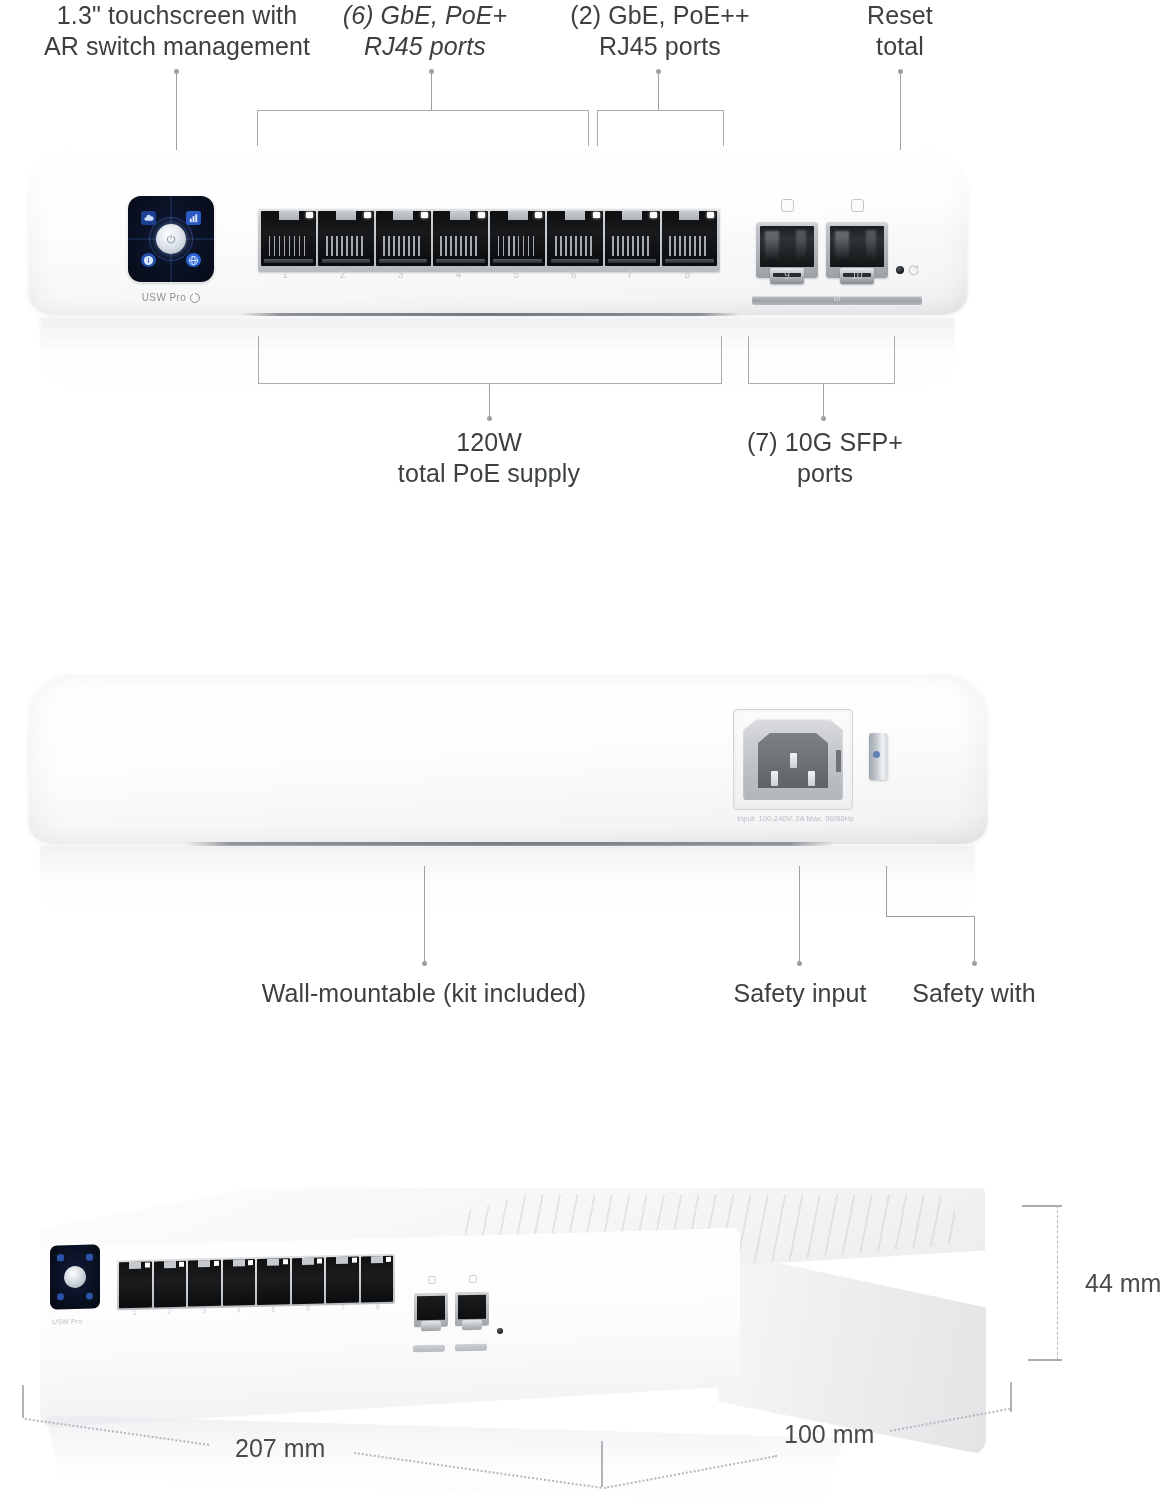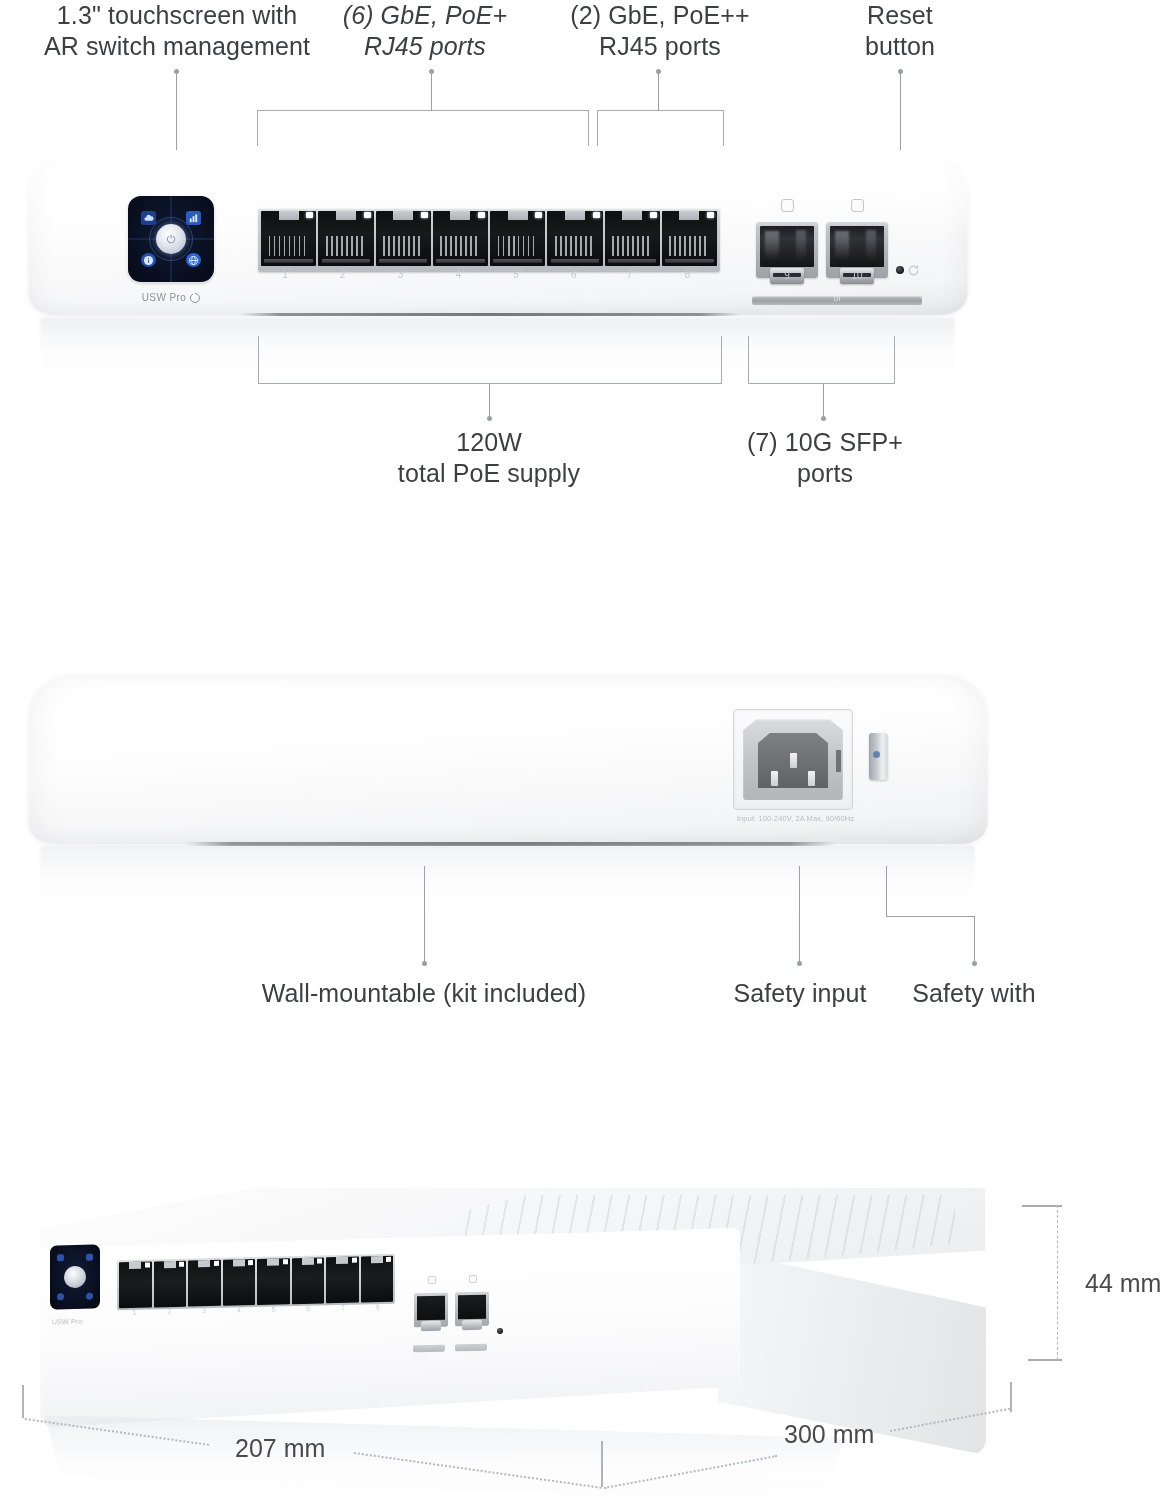--- a/index.html
+++ b/index.html
@@ -515,21 +515,21 @@
     <div class="callout" style="left:22px; top:0px; width:310px;">1.3" touchscreen with
 AR switch management</div>
 
     <div class="callout" style="left:295px; top:0px; width:260px;font-style:italic;">(6) GbE, PoE+
 RJ45 ports</div>
 
     <div class="callout" style="left:530px; top:0px; width:260px;">(2) GbE, PoE++
 RJ45 ports</div>
 
     <div class="callout" style="left:812px; top:0px; width:176px;">Reset
-button</div>
+total</div>
 
     <div class="lead-dot" style="left:174px; top:69px;"></div>
     <div class="lead-v" style="left:176px; top:72px; height:78px;"></div>
 
     <div class="lead-dot" style="left:429px; top:69px;"></div>
     <div class="lead-v" style="left:431px; top:72px; height:38px;"></div>
 
     <div class="lead-dot" style="left:656px; top:69px;"></div>
     <div class="lead-v" style="left:658px; top:72px; height:38px;"></div>
 
@@ -811,18 +811,18 @@
     <div class="dim-cap-h" style="left:1028px; top:209px; width:34px;"></div>
     <div class="dim-label" style="left:1085px; top:119px;">44 mm</div>
 
     <div class="dim-solid-v" style="left:22px; top:235px; height:33px;"></div>
     <div class="dim-dotted" style="left:25px; top:268px; width:186px; transform: rotate(8.0deg);"></div>
     <div class="dim-label" style="left: 235px; top: 284px;">207 mm</div>
     <div class="dim-dotted" style="left:354px; top:302px; width:250px; transform: rotate(8.0deg);"></div>
     <div class="dim-solid-v" style="left:601px; top:291px; height:46px;"></div>
 
     <div class="dim-dotted" style="left:604px; top:337px; width:176px; transform: rotate(-10.5deg);"></div>
-    <div class="dim-label" style="left:784px; top:270px;">300 mm</div>
+    <div class="dim-label" style="left:784px; top:270px;">100 mm</div>
     <div class="dim-dotted" style="left:890px; top:280px; width:122px; transform: rotate(-10.5deg);"></div>
     <div class="dim-solid-v" style="left:1010px; top:232px; height:30px;"></div>
   </div>
 
 </div>
 
 </body></html>

